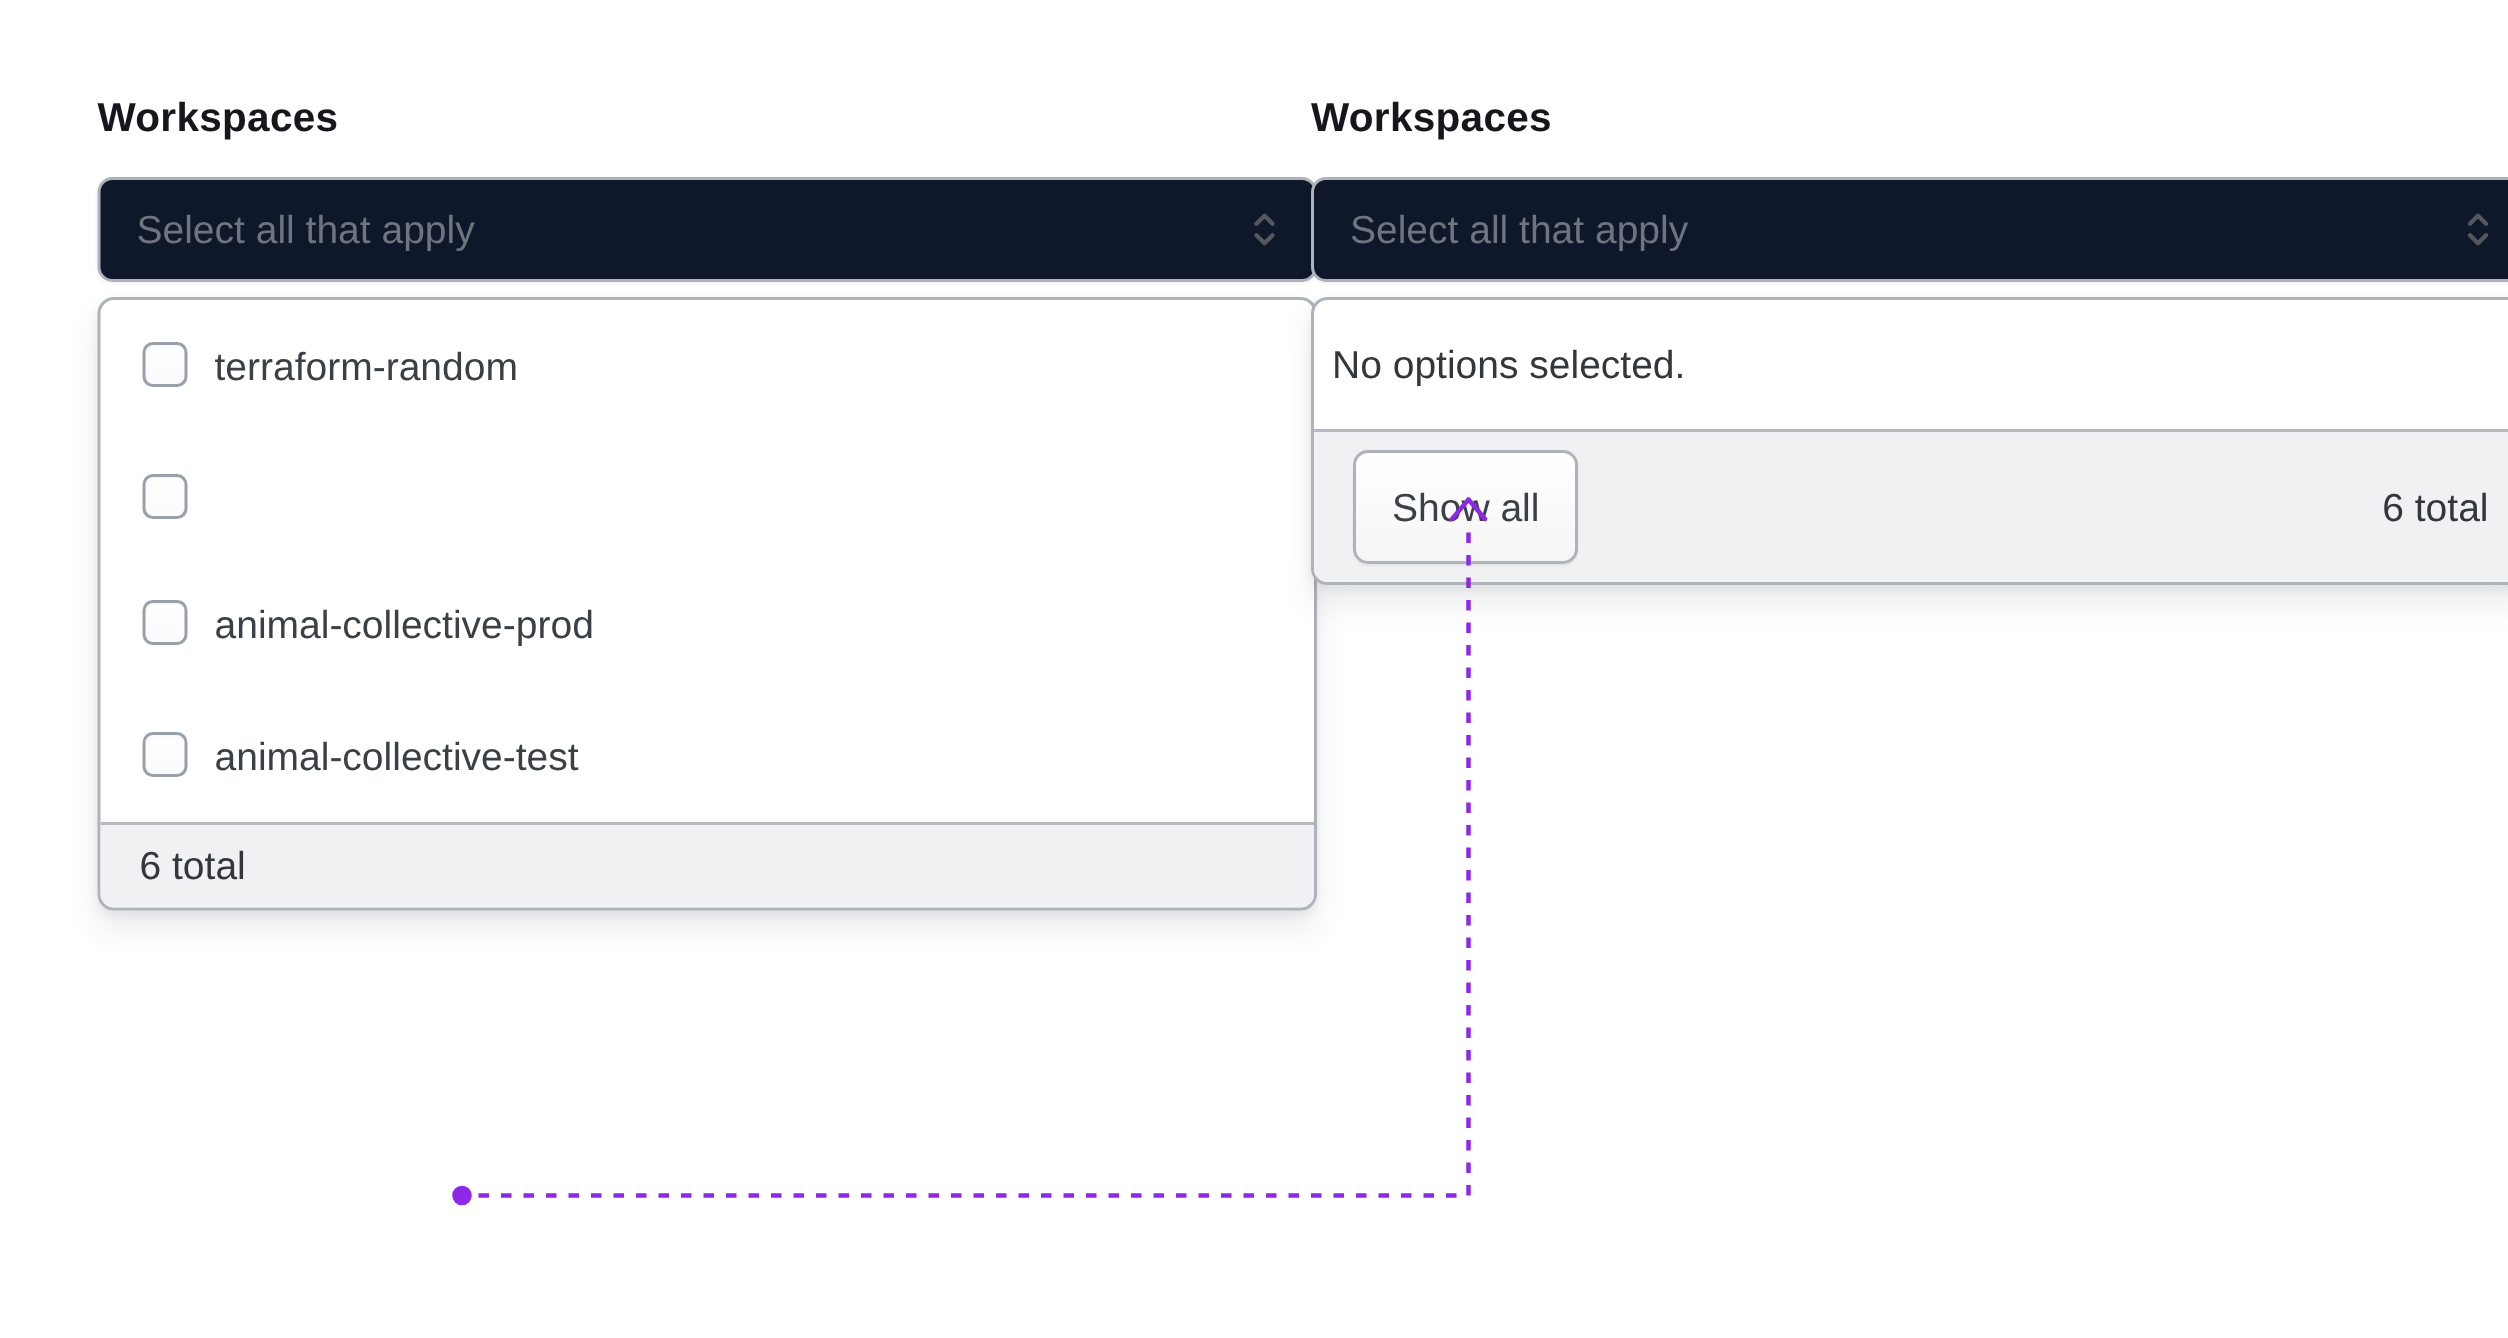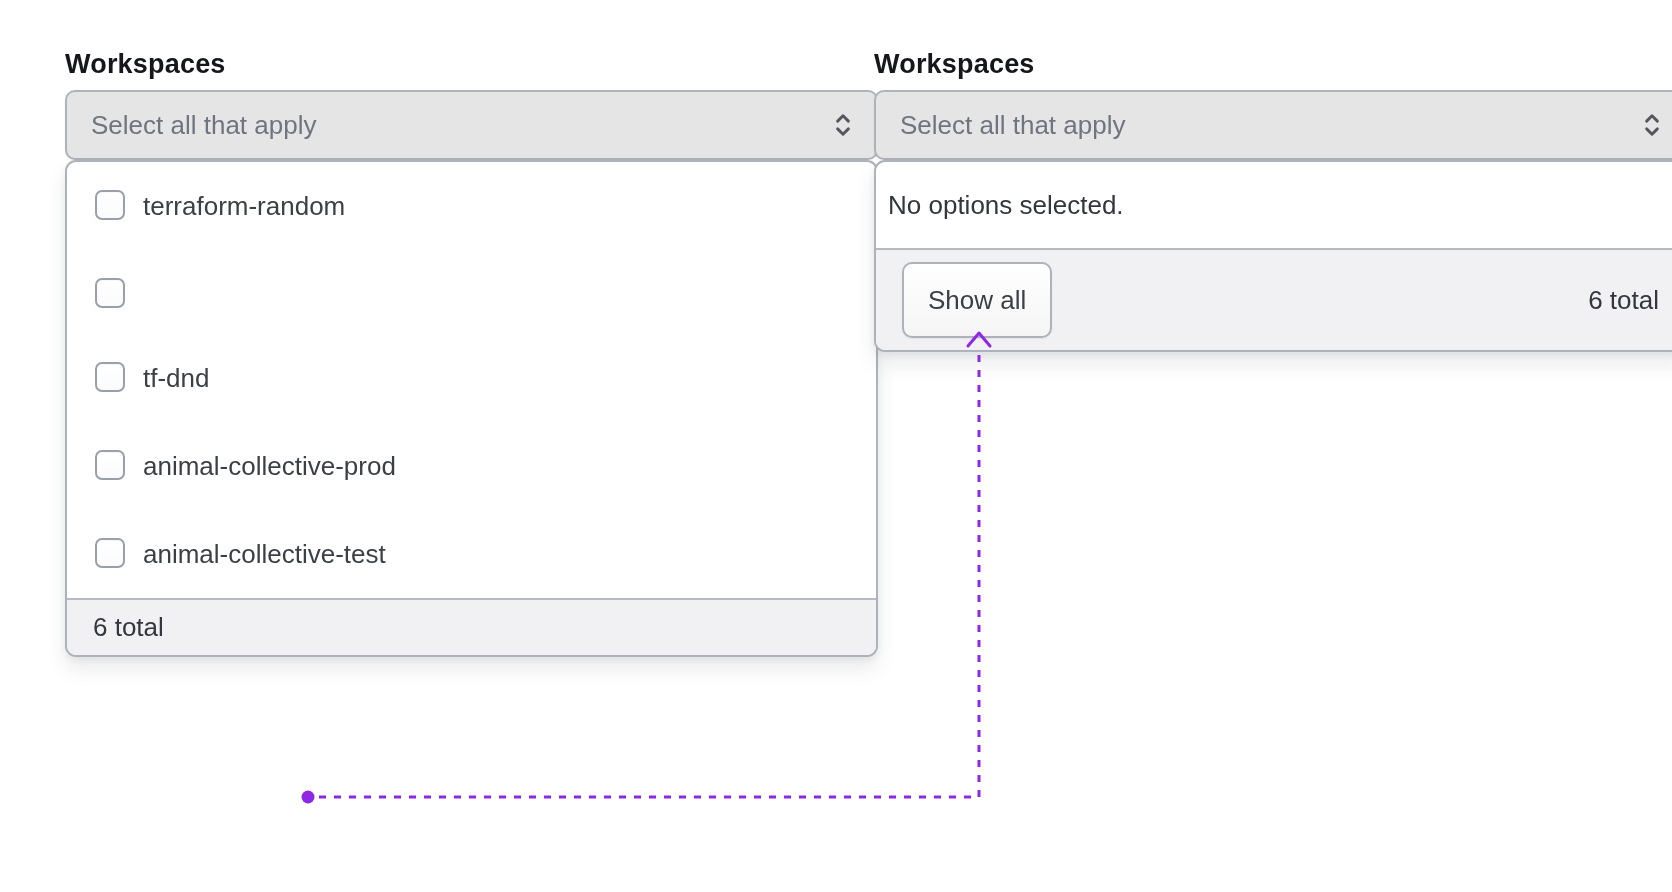--- a/index.html
+++ b/index.html
@@ -2,41 +2,41 @@
 <html><head>
 <meta charset="utf-8">
 <style>
   html,body{margin:0;padding:0;}
   body{
     width:1672px;height:892px;position:relative;overflow:hidden;
     background:#ffffff;
     font-family:"Liberation Sans", sans-serif;
     color:#3b3f46;
   }
-  .col{position:absolute;top:50px;width:813px;}
+  .col{position:absolute;top:64px;width:813px;}
   .col-left{left:65px;}
   .col-right{left:874px;}
 
   .field-label{
     font-size:27px;font-weight:700;color:#15171c;line-height:28px;letter-spacing:.2px;
   }
 
   .trigger{
-    margin-top:12px;height:70px;box-sizing:border-box;
-    border:2px solid #aeb2ba;border-radius:10px;background:#e5e5e5;
+    margin-top:26px;height:70px;box-sizing:border-box;
+    border:2px solid #aeb2ba;border-radius:10px;background:#0f172a;
     display:flex;align-items:center;justify-content:space-between;
     padding:0 20px 0 24px;
     box-shadow:0 1px 3px rgba(20,22,30,0.05);
     cursor:pointer;
   }
   .trigger-placeholder{font-size:26px;color:#6f7480;}
   .caret{flex:none;display:block;}
 
   .panel{
-    box-sizing:border-box;
+    margin-top:10px;box-sizing:border-box;
     border:2px solid #aeb2ba;border-radius:11px;background:#fff;
     box-shadow:0 12px 20px rgba(50,55,70,0.10),0 3px 6px rgba(50,55,70,0.07);
     overflow:hidden;
   }
 
   .options{padding:0;}
   .option{display:flex;align-items:flex-start;gap:18px;padding:26px 28px;cursor:pointer;}
   .checkbox{
     flex:none;width:30px;height:30px;box-sizing:border-box;margin-top:2px;
     border:2px solid #99a0ab;border-radius:7px;
@@ -87,24 +87,20 @@
     <div class="options">
       <div class="option">
         <span class="checkbox"></span>
         <span class="option-label">terraform-random</span>
       </div>
       <div class="option">
         <span class="checkbox"></span>
       </div>
       <div class="option">
         <span class="checkbox"></span>
-        <span class="option-label">tf-dnd</span>
-      </div>
-      <div class="option">
-        <span class="checkbox"></span>
         <span class="option-label">animal-collective-prod</span>
       </div>
       <div class="option">
         <span class="checkbox"></span>
         <span class="option-label">animal-collective-test</span>
       </div>
     </div>
     <div class="panel-footer">
       <span class="total">6 total</span>
     </div>

